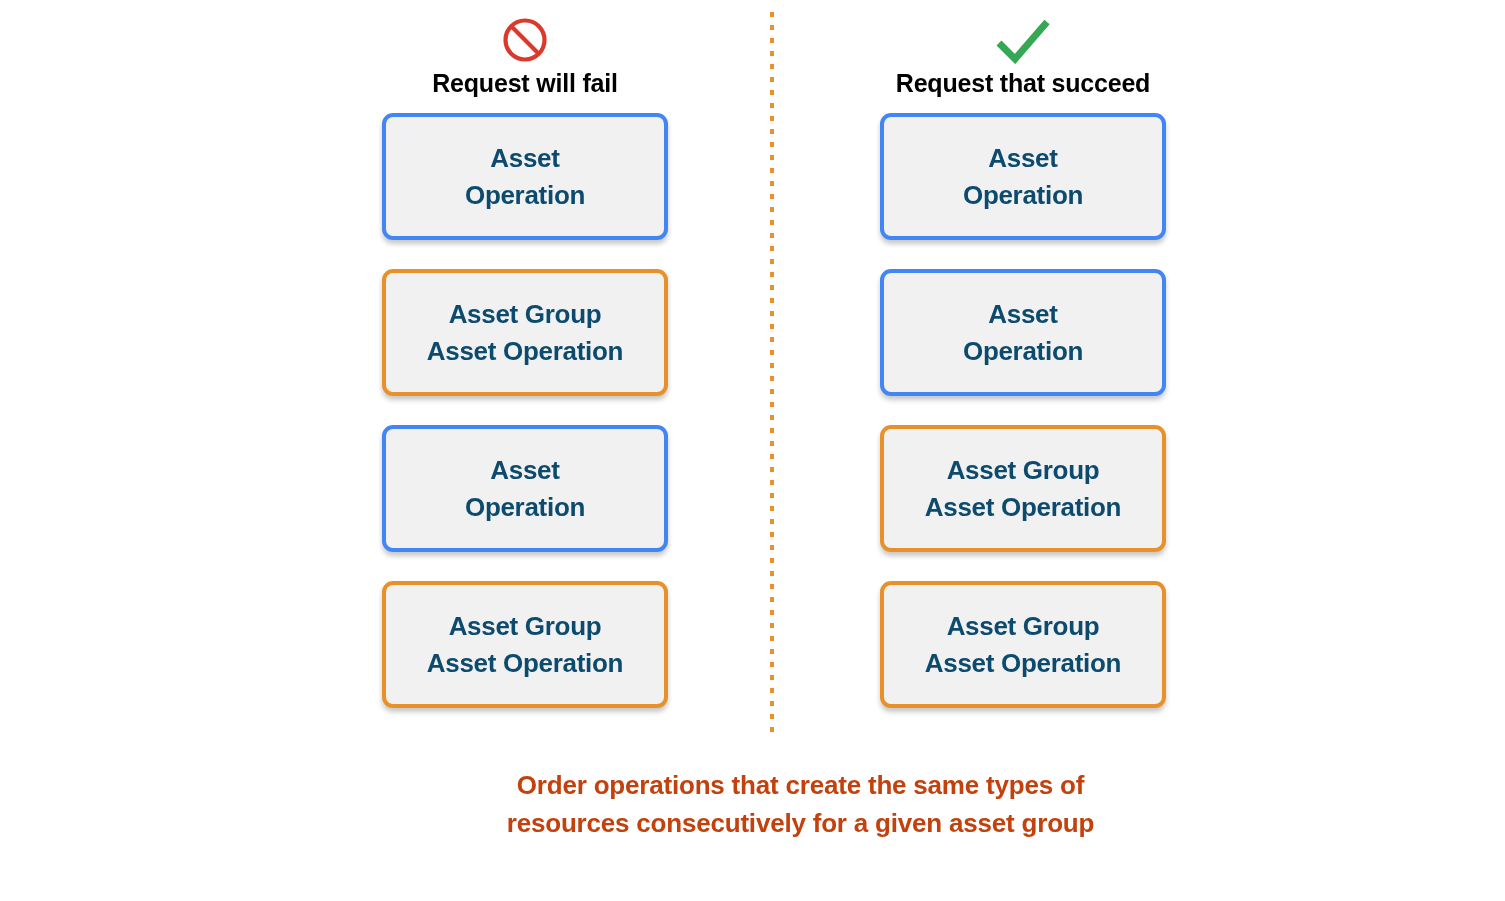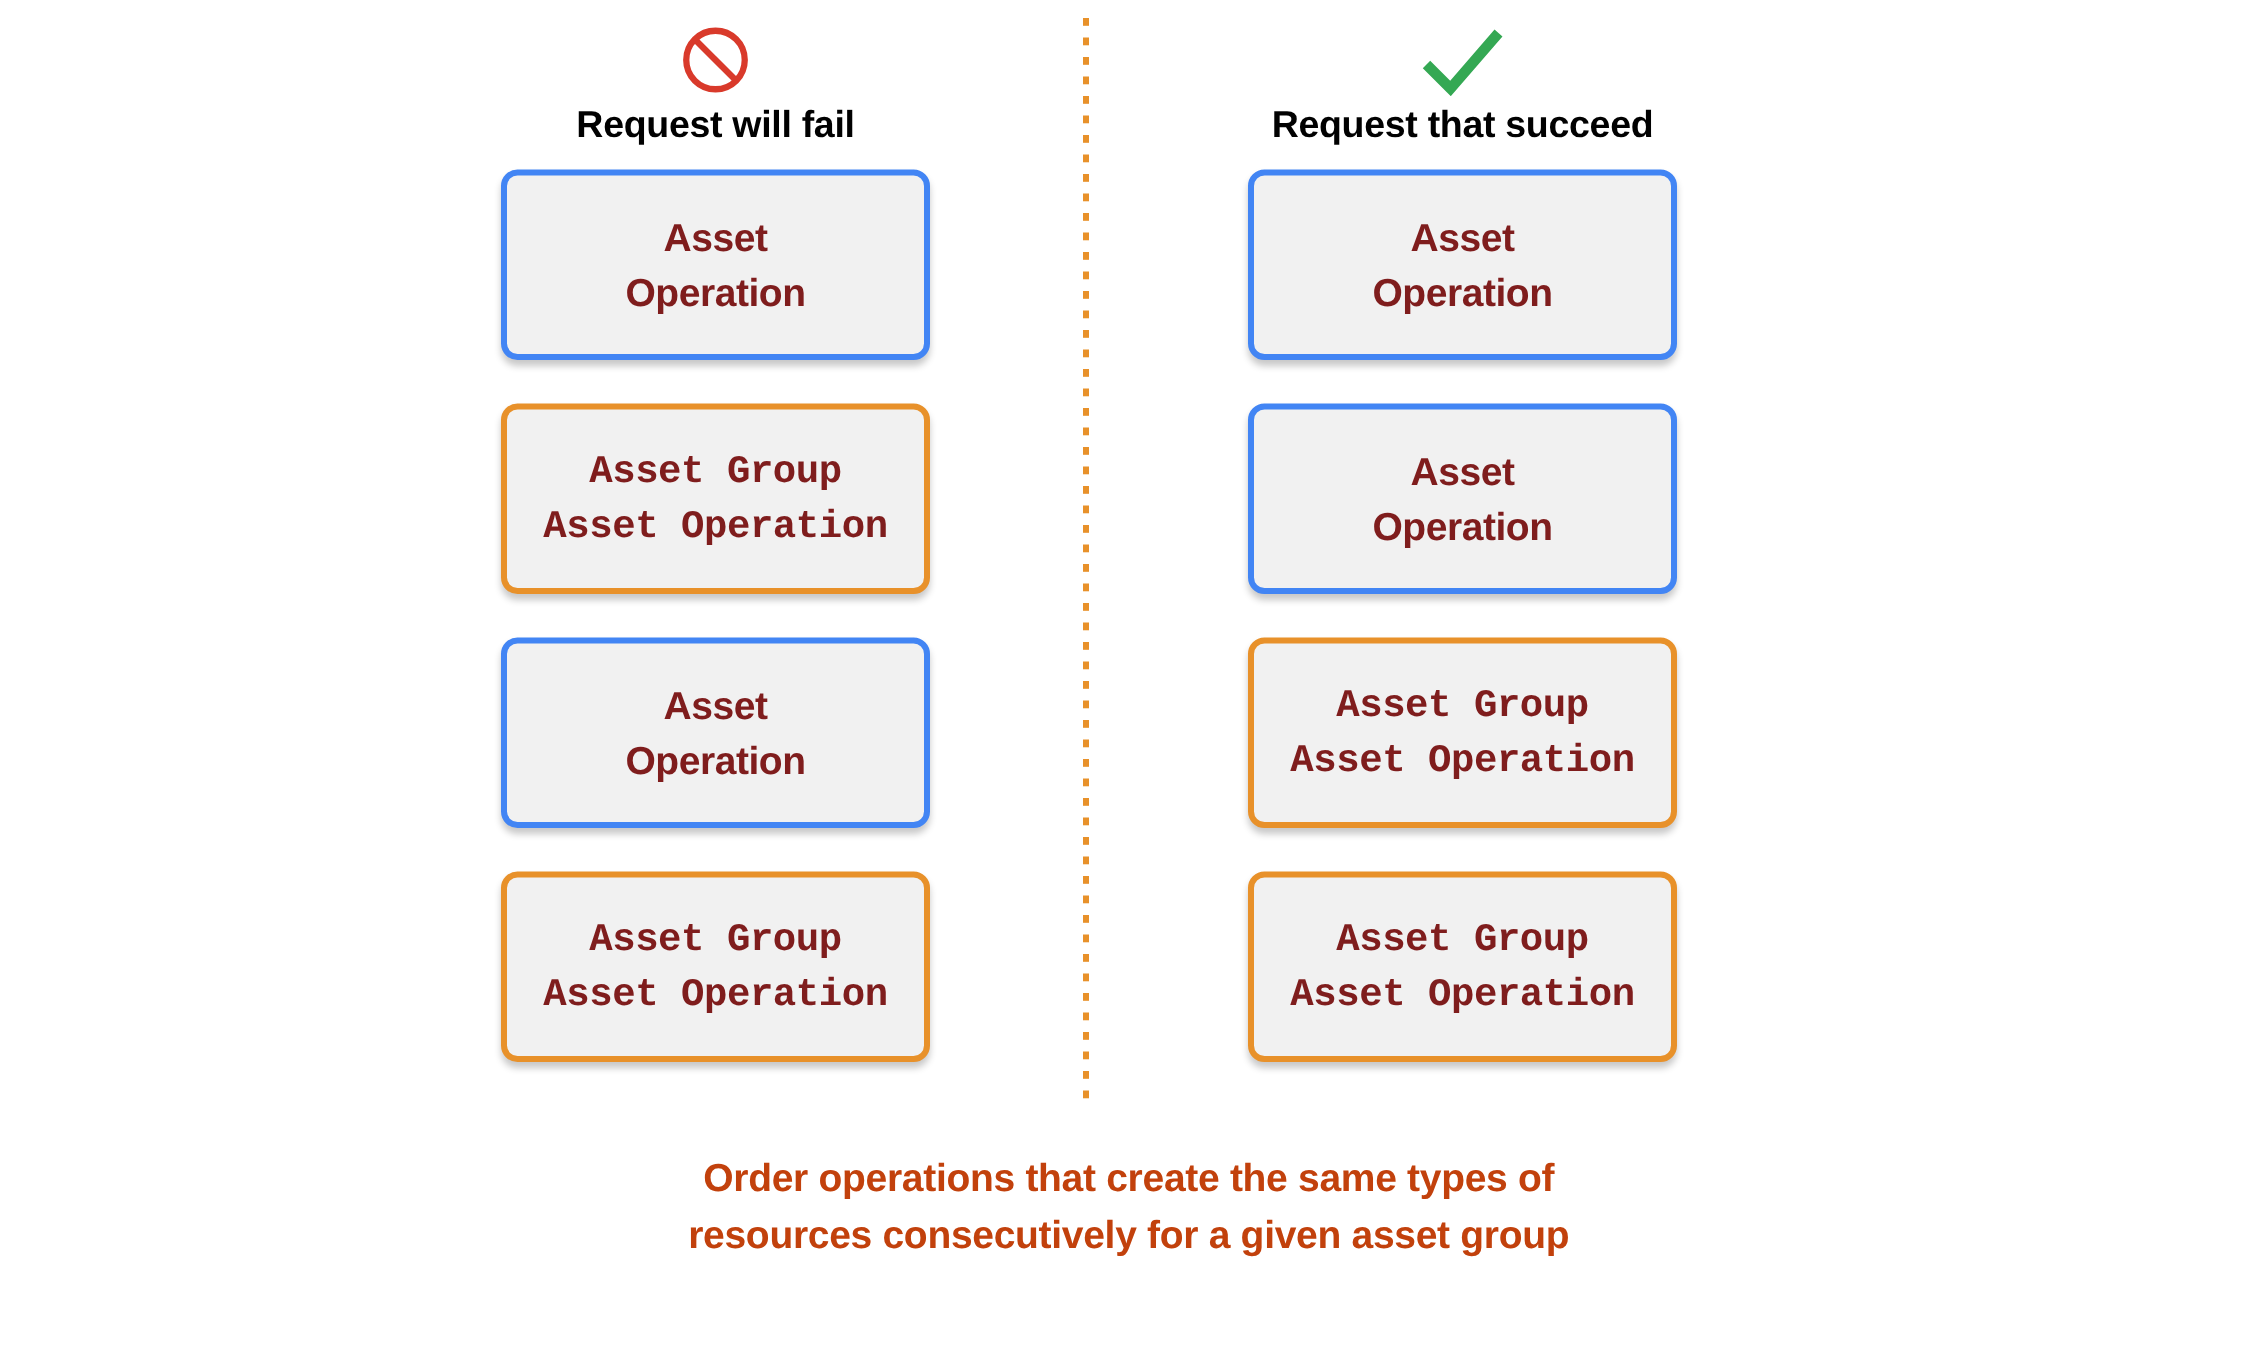--- a/index.html
+++ b/index.html
@@ -11,20 +11,21 @@
     font-family: "Liberation Sans", sans-serif;
     -webkit-font-smoothing: antialiased;
   }
 
   #canvas {
     position: relative;
     width: 1290px;
     height: 901px;
     background: #ffffff;
     overflow: hidden;
+    margin-left: 48px;
   }
 
   
   .divider {
     position: absolute;
     left: 722px;
     top: 12px;
     width: 4px;
     height: 724px;
     background-image: linear-gradient(
@@ -91,27 +92,26 @@
     background: #f1f1f1;
     border-radius: 11px;
     border: 4px solid #4285f4;
     display: flex;
     align-items: center;
     justify-content: center;
     box-shadow: 0 4px 5px rgba(0,0,0,0.22);
   }
   .card.type-assetgroup {
     border-color: #e8912a;
-    font-family: Liberation Mono, monospace;
   }
 
   .card-label {
     font-size: 26px;
     font-weight: bold;
-    color: #7f1d1d;
+    color: #0c4a6e;
     line-height: 37px;
     text-align: center;
     letter-spacing: -0.3px;
     white-space: pre-line;
   }
 
   
   .caption {
     position: absolute;
     left: 0;

